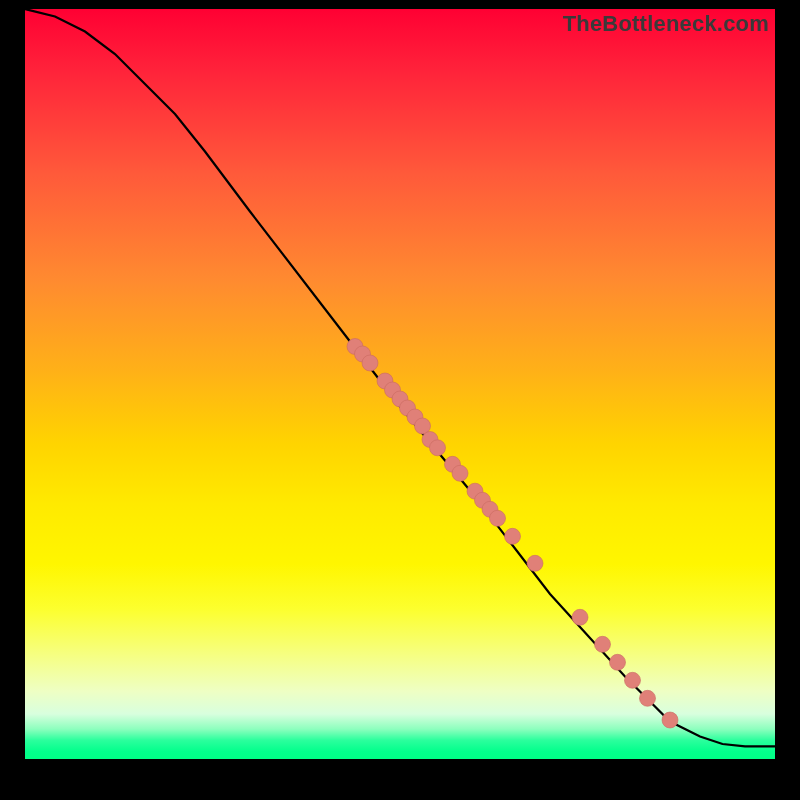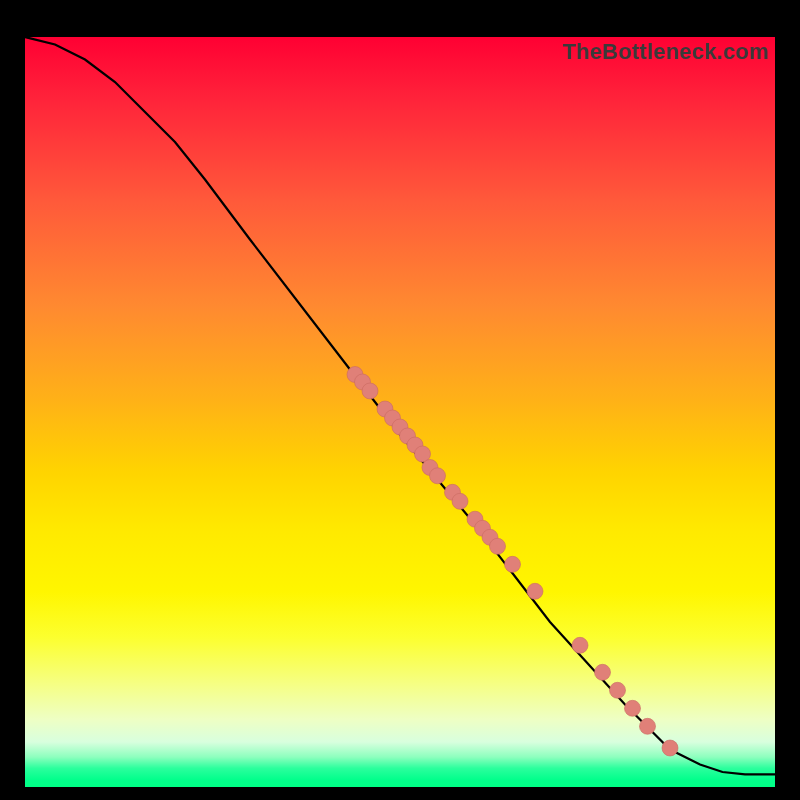--- a/index.html
+++ b/index.html
@@ -13,21 +13,21 @@
   }
   .stage {
     position: relative;
     width: 800px;
     height: 800px;
     background: #000;
   }
   .plot {
     position: absolute;
     left: 25px;
-    top: 37px;
+    top: 9px;
     width: 750px;
     height: 750px;
     
     background: linear-gradient(
       to bottom,
       #ff0033 0%,
       #ff223a 8%,
       #ff5a3a 22%,
       #ff8a30 36%,
       #ffb018 48%,

